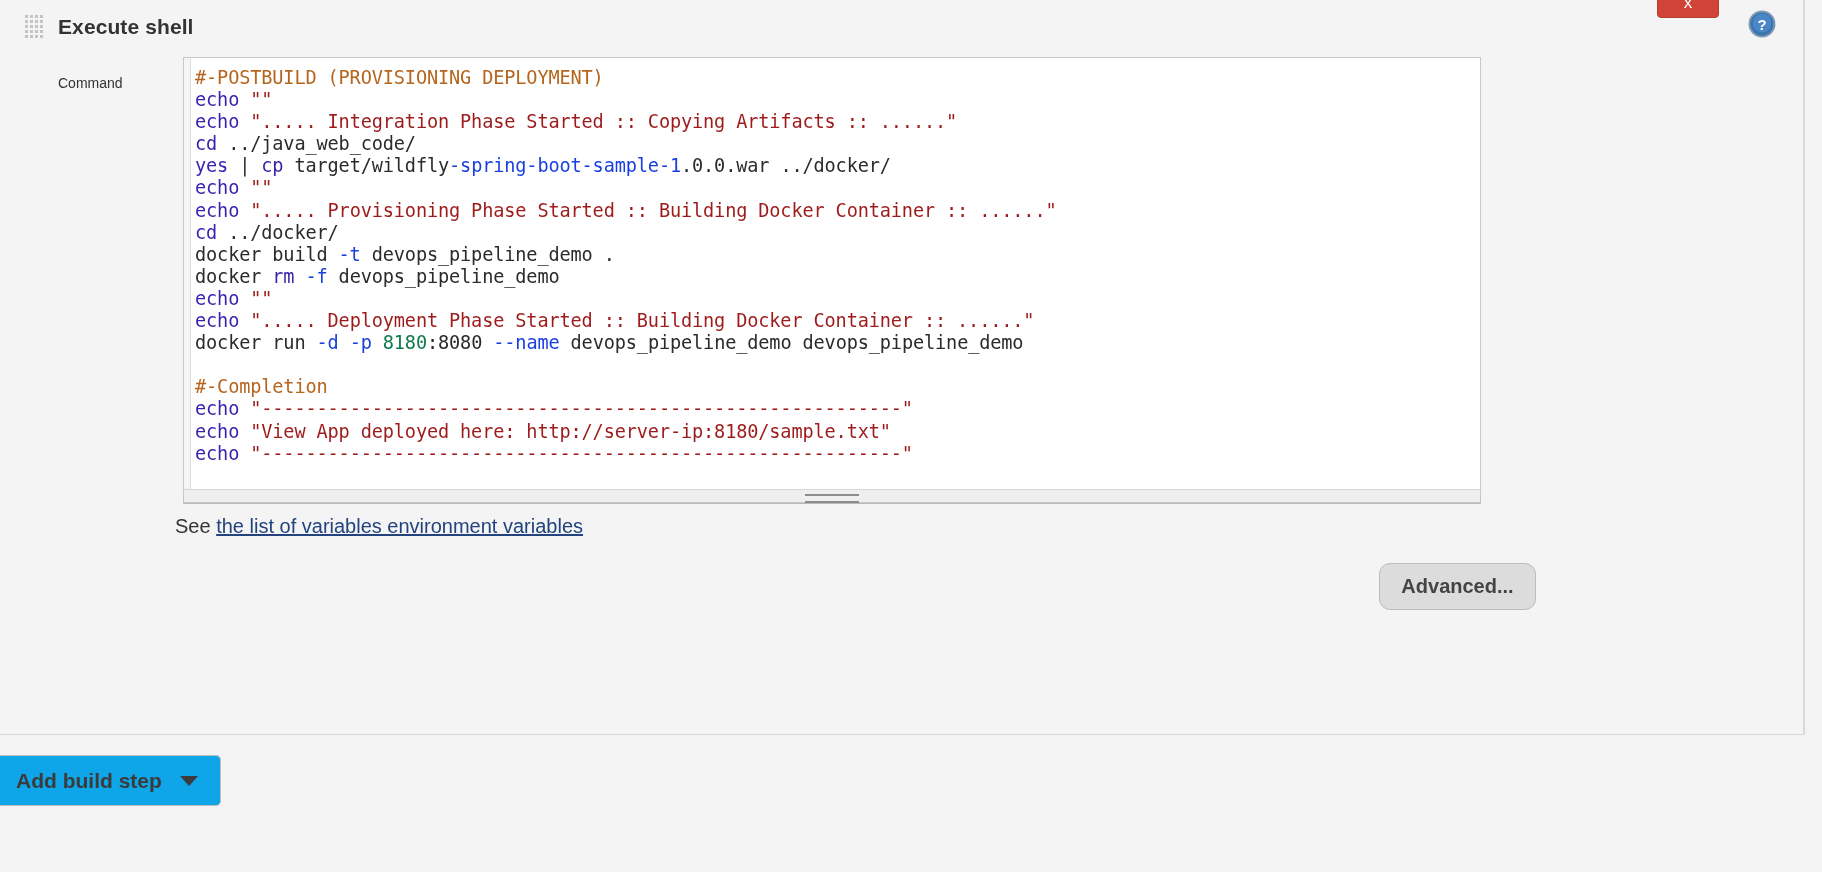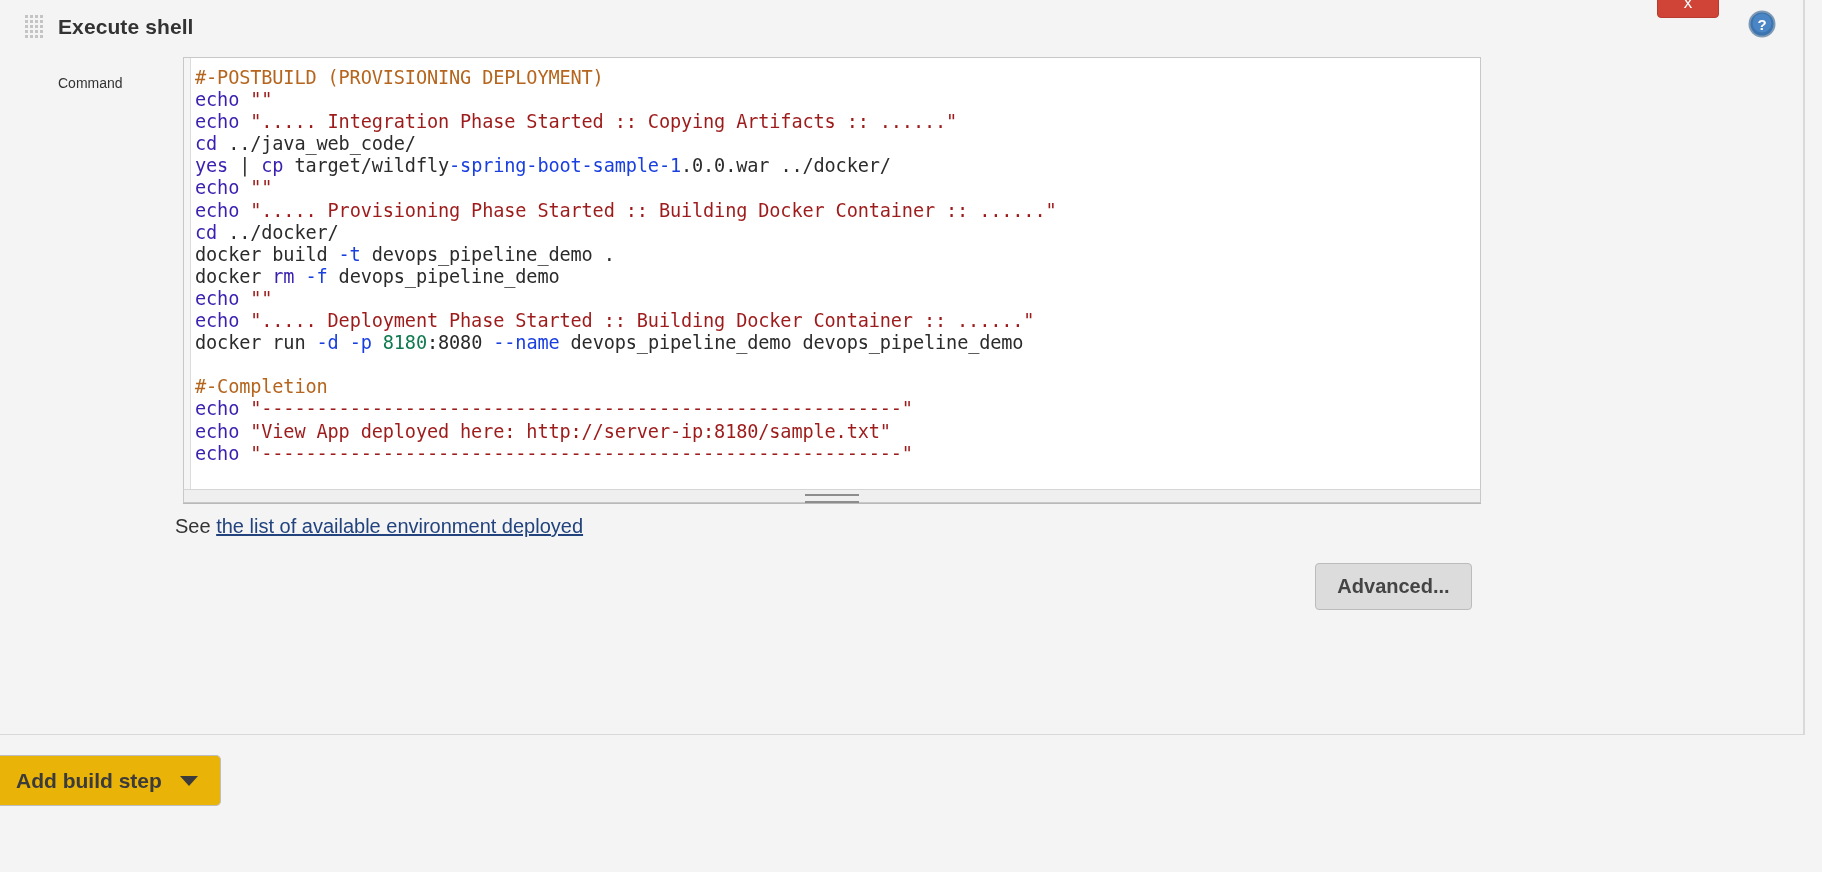--- a/index.html
+++ b/index.html
@@ -175,27 +175,27 @@
     white-space: nowrap;
   }
   .env-line a {
     color: #22437e;
     text-decoration: underline;
   }
 
   
   .advanced-button {
     position: absolute;
-    left: 1315px;
+    left: 1379px;
     top: 563px;
     width: 157px;
     height: 47px;
     background: #dcdcdc;
     border: 1px solid #bbbbbb;
-    border-radius: 4px;
+    border-radius: 11px;
     font-family: "Liberation Sans", sans-serif;
     font-size: 20px;
     font-weight: bold;
     color: #444;
     cursor: pointer;
     box-sizing: border-box;
   }
 
   
   .panel-divider {
@@ -206,21 +206,21 @@
     height: 1px;
     background: #d8d8d8;
   }
 
   
   .add-build-step {
     position: absolute;
     left: 0;
     top: 755px;
     height: 51px;
-    background: #eab308;
+    background: #0ea5e9;
     border: 1px solid #bdbdbd;
     border-left: none;
     border-radius: 0 5px 5px 0;
     padding: 0 22px 0 16px;
     display: flex;
     align-items: center;
     gap: 18px;
     cursor: pointer;
     box-sizing: border-box;
   }
@@ -313,21 +313,21 @@
 <span class="tok-comment">#-Completion</span>
 <span class="tok-kw">echo</span><span class="tok-plain"> </span><span class="tok-str">"----------------------------------------------------------"</span>
 <span class="tok-kw">echo</span><span class="tok-plain"> </span><span class="tok-str">"View App deployed here: http://server-ip:8180/sample.txt"</span>
 <span class="tok-kw">echo</span><span class="tok-plain"> </span><span class="tok-str">"----------------------------------------------------------"</span></pre>
       </div>
       <div class="resize-strip"></div>
     </div>
   </div>
 
   <div class="env-line">
-    <span>See </span><a href="#">the list of available environment deployed</a>
+    <span>See </span><a href="#">the list of variables environment variables</a>
   </div>
 
   <button class="advanced-button">Advanced...</button>
 
   <div class="right-rule"></div>
 </div>
 
 <div class="panel-divider"></div>
 
 <div class="add-build-step">

